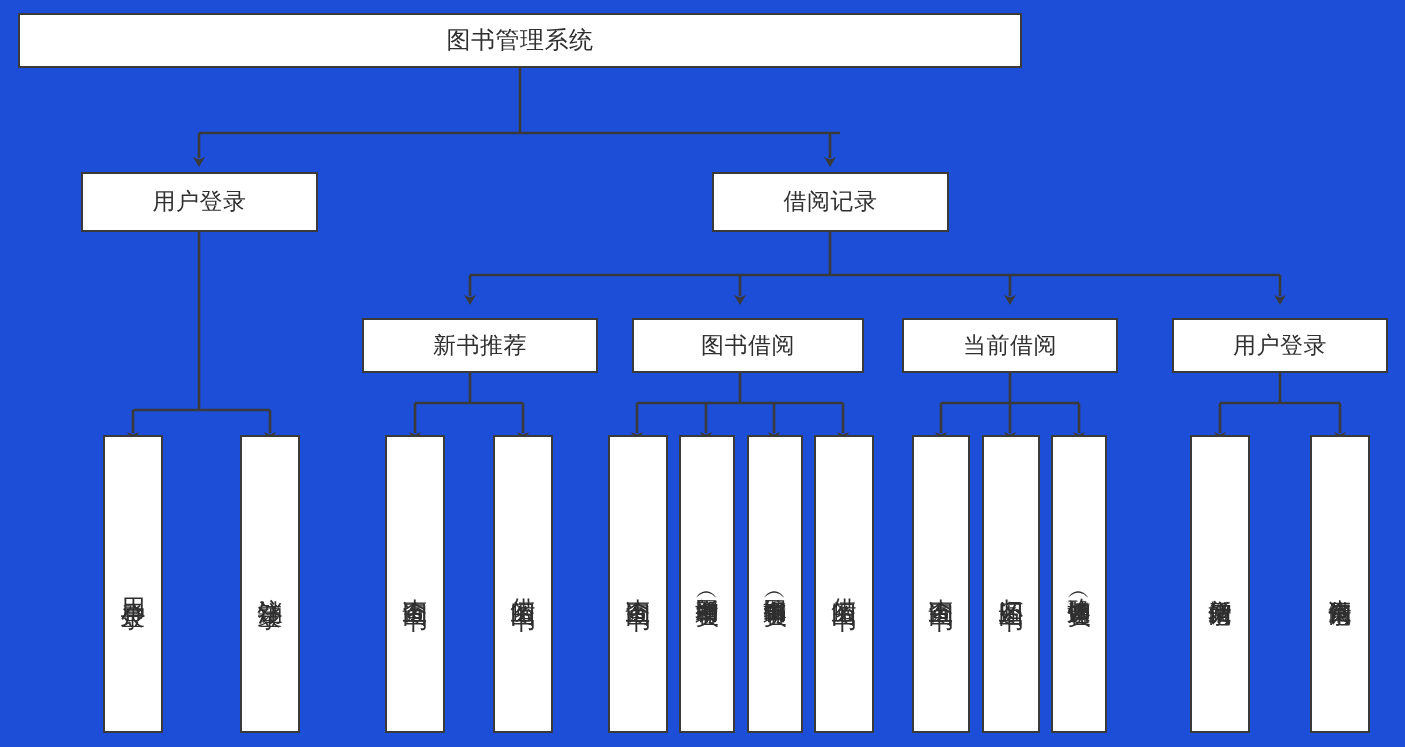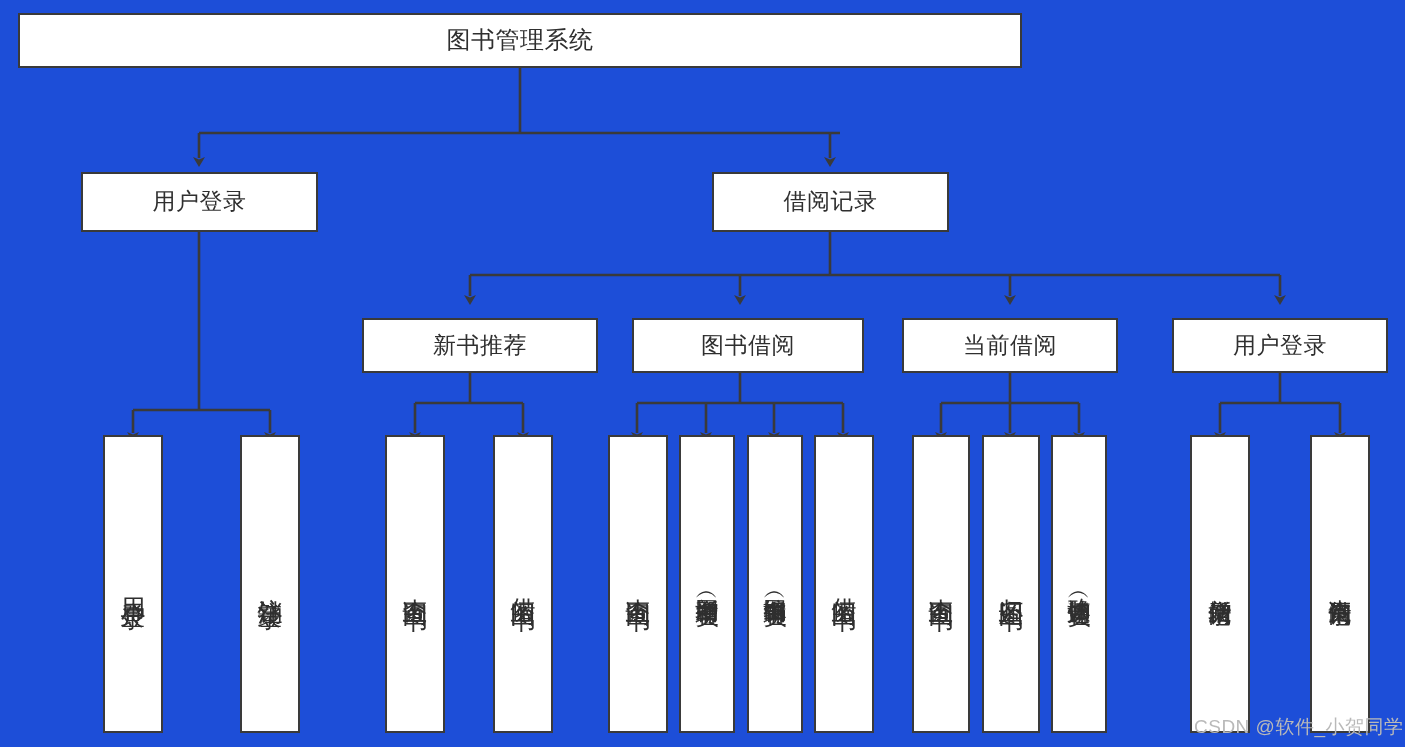--- a/index.html
+++ b/index.html
@@ -195,15 +195,14 @@
     <span class="node-label">确认归还（管理员）</span>
   </div>
 
   <div class="node vert tight" style="left:1190px; top:435px; width:60px; height:298px;">
     <span class="node-label">新增借阅记录</span>
   </div>
   <div class="node vert tight" style="left:1310px; top:435px; width:60px; height:298px;">
     <span class="node-label">查询借阅记录</span>
   </div>
 
-  <div class="watermark" style="left:1194px; top:714px;">CSDN @软件_小贺同学</div>
 
 </div>
 
 </body></html>

